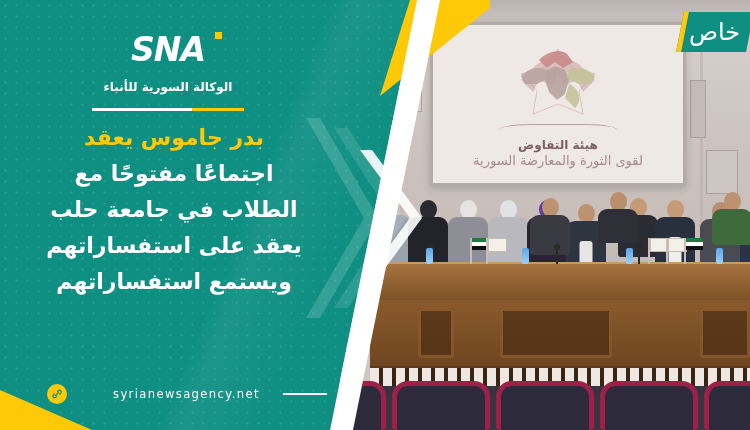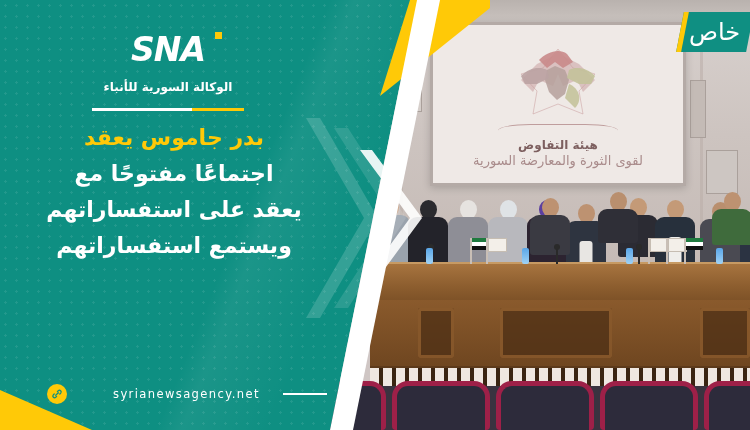--- a/index.html
+++ b/index.html
@@ -379,20 +379,21 @@
     <div class="logo-sub">الوكالة السورية للأنباء</div>
     <div class="logo-rule">
       <span></span>
       <span></span>
     </div>
   </div>
 
   <div class="headline">
     <div class="hl-line gold">بدر جاموس يعقد</div>
     <div class="hl-line">اجتماعًا مفتوحًا مع</div>
+    <div class="hl-line">الطلاب في جامعة حلب</div>
     <div class="hl-line">يعقد على استفساراتهم</div>
     <div class="hl-line">ويستمع استفساراتهم</div>
   </div>
 
   <div class="footer">
     <span class="f-rule a"></span>
     <span class="link-badge">
       <svg viewBox="0 0 24 24" xmlns="http://www.w3.org/2000/svg" fill="none" stroke="#0e8f82" stroke-width="2.6" stroke-linecap="round">
         <path d="M9.5 14.5 L14.5 9.5"></path>
         <path d="M12.8 7.2 L14.6 5.4 a3.4 3.4 0 0 1 4.8 4.8 l-1.8 1.8"></path>

